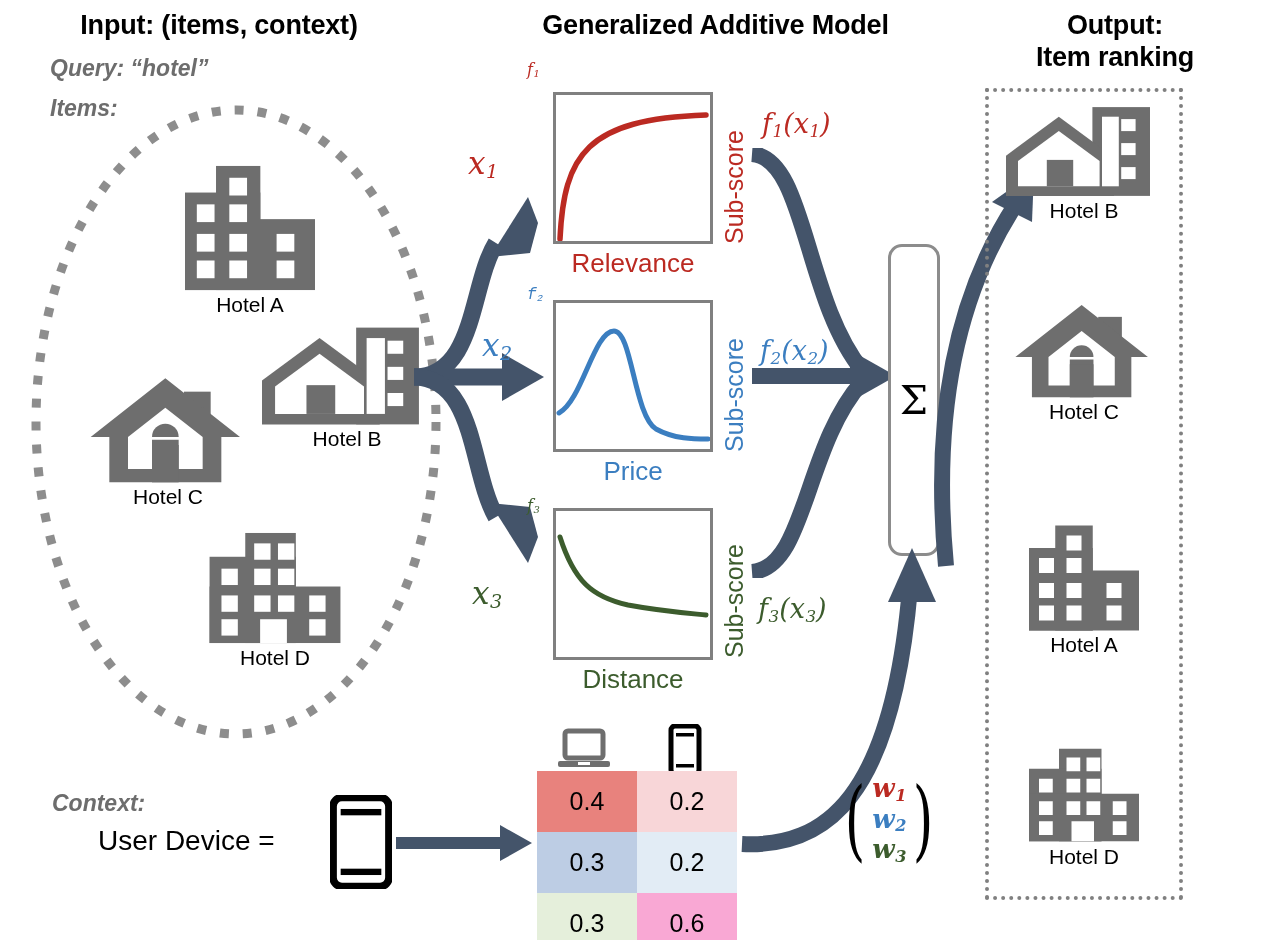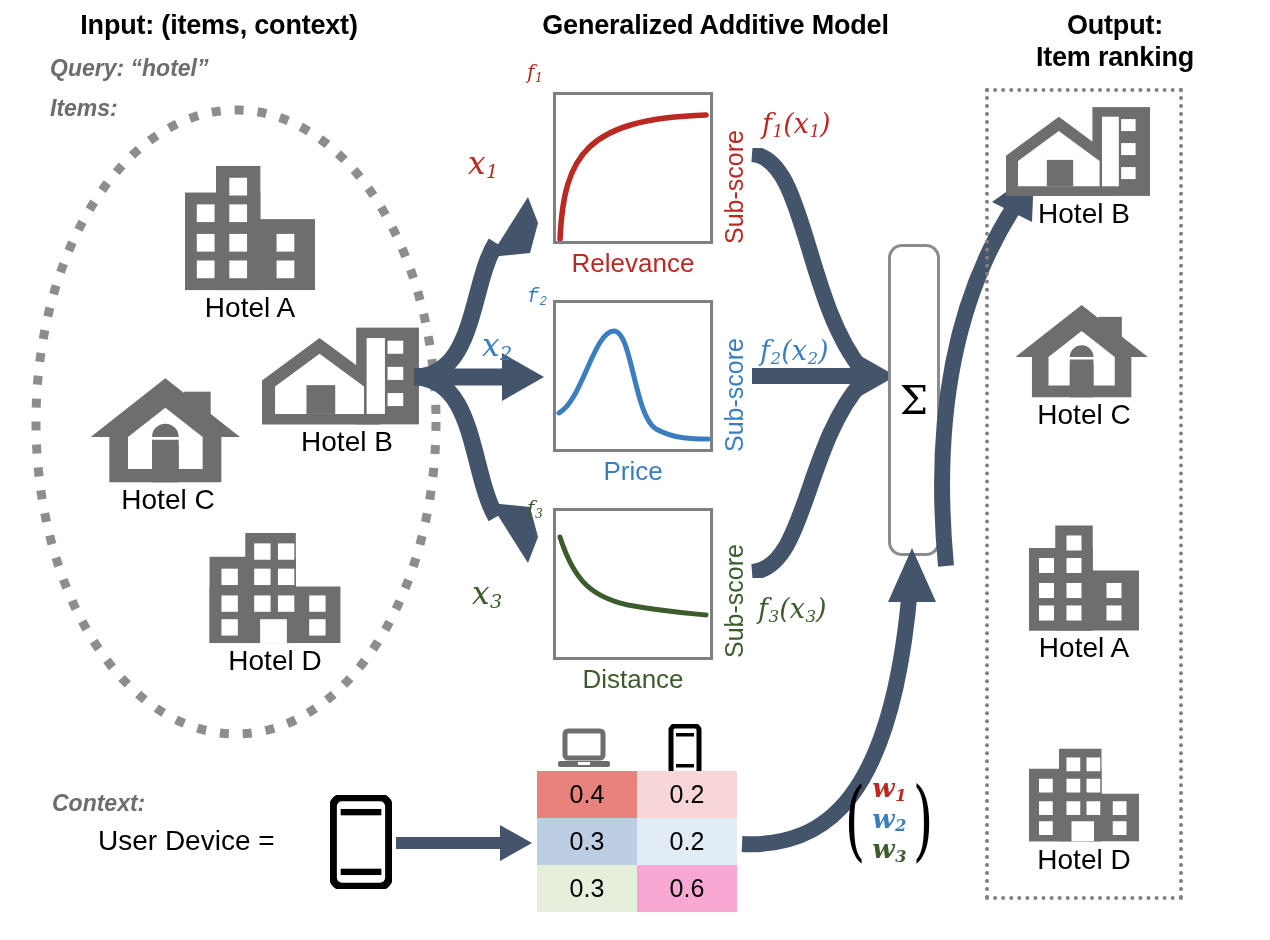--- a/index.html
+++ b/index.html
@@ -26,21 +26,21 @@
   .side-label {
     font-style: italic;
     font-weight: bold;
     font-size: 23px;
     color: #6d6d6d;
   }
   .side-label .q { font-weight: bold; font-style: italic; }
 
   
   .item-caption {
-    font-size: 28px;
+    font-size: 21px;
     color: #000;
     text-align: center;
     width: 100%;
     line-height: 1.1;
   }
   .icon-wrap { display:block; }
 
   
   .plot-box {
     border: 3.5px solid #808080;
@@ -67,21 +67,21 @@
     font-style: italic;
     line-height: 1;
     white-space: nowrap;
   }
   .math sub {
     font-size: 62%;
     font-style: italic;
     vertical-align: -0.22em;
     margin-left: 0.5px;
   }
-  .f-small { font-size: 20px; }
+  .f-small { font-size: 16px; }
   .x-big   { font-size: 31px; font-weight: normal; }
   .fx-mid  { font-size: 27px; }
 
   .c-red   { color: #bb2a22; }
   .c-blue  { color: #3b7ec0; }
   .c-green { color: #3c5c2d; }
 
   
   .sigma-box {
     border: 3px solid #8c8c8c;
@@ -100,21 +100,21 @@
 
   
   .wtable { border-collapse: collapse; }
   .wtable td {
     width: 100px; height: 45px;
     text-align: center;
     vertical-align: middle;
     font-size: 25px;
     color: #000;
     font-family: "Liberation Sans", sans-serif;
-    padding: 9px;
+    padding: 16px;
   }
 
   
   .wvec {
     display: flex;
     align-items: center;
     font-family: "DejaVu Serif", serif;
   }
   .paren {
     font-size: 88px;

